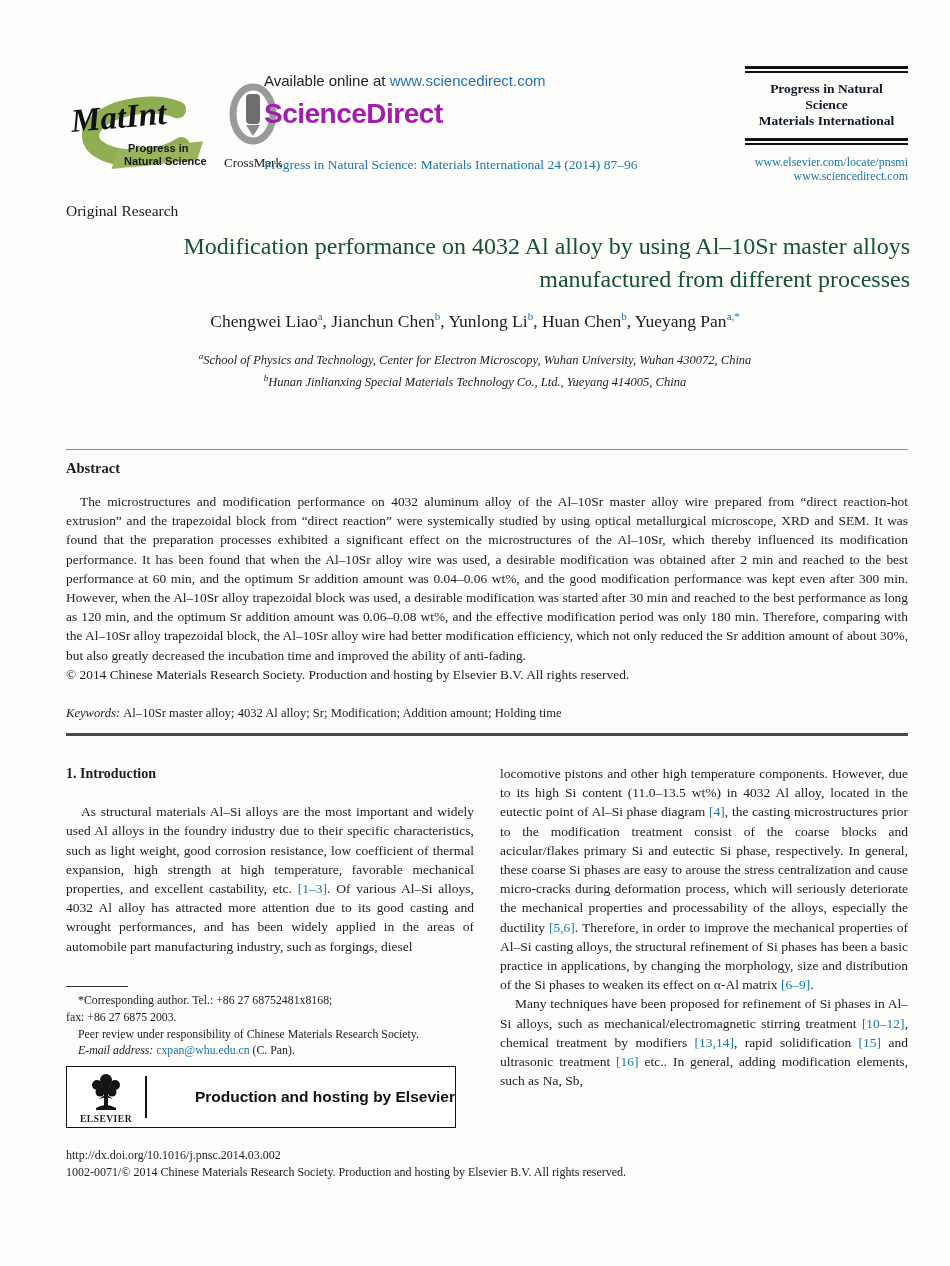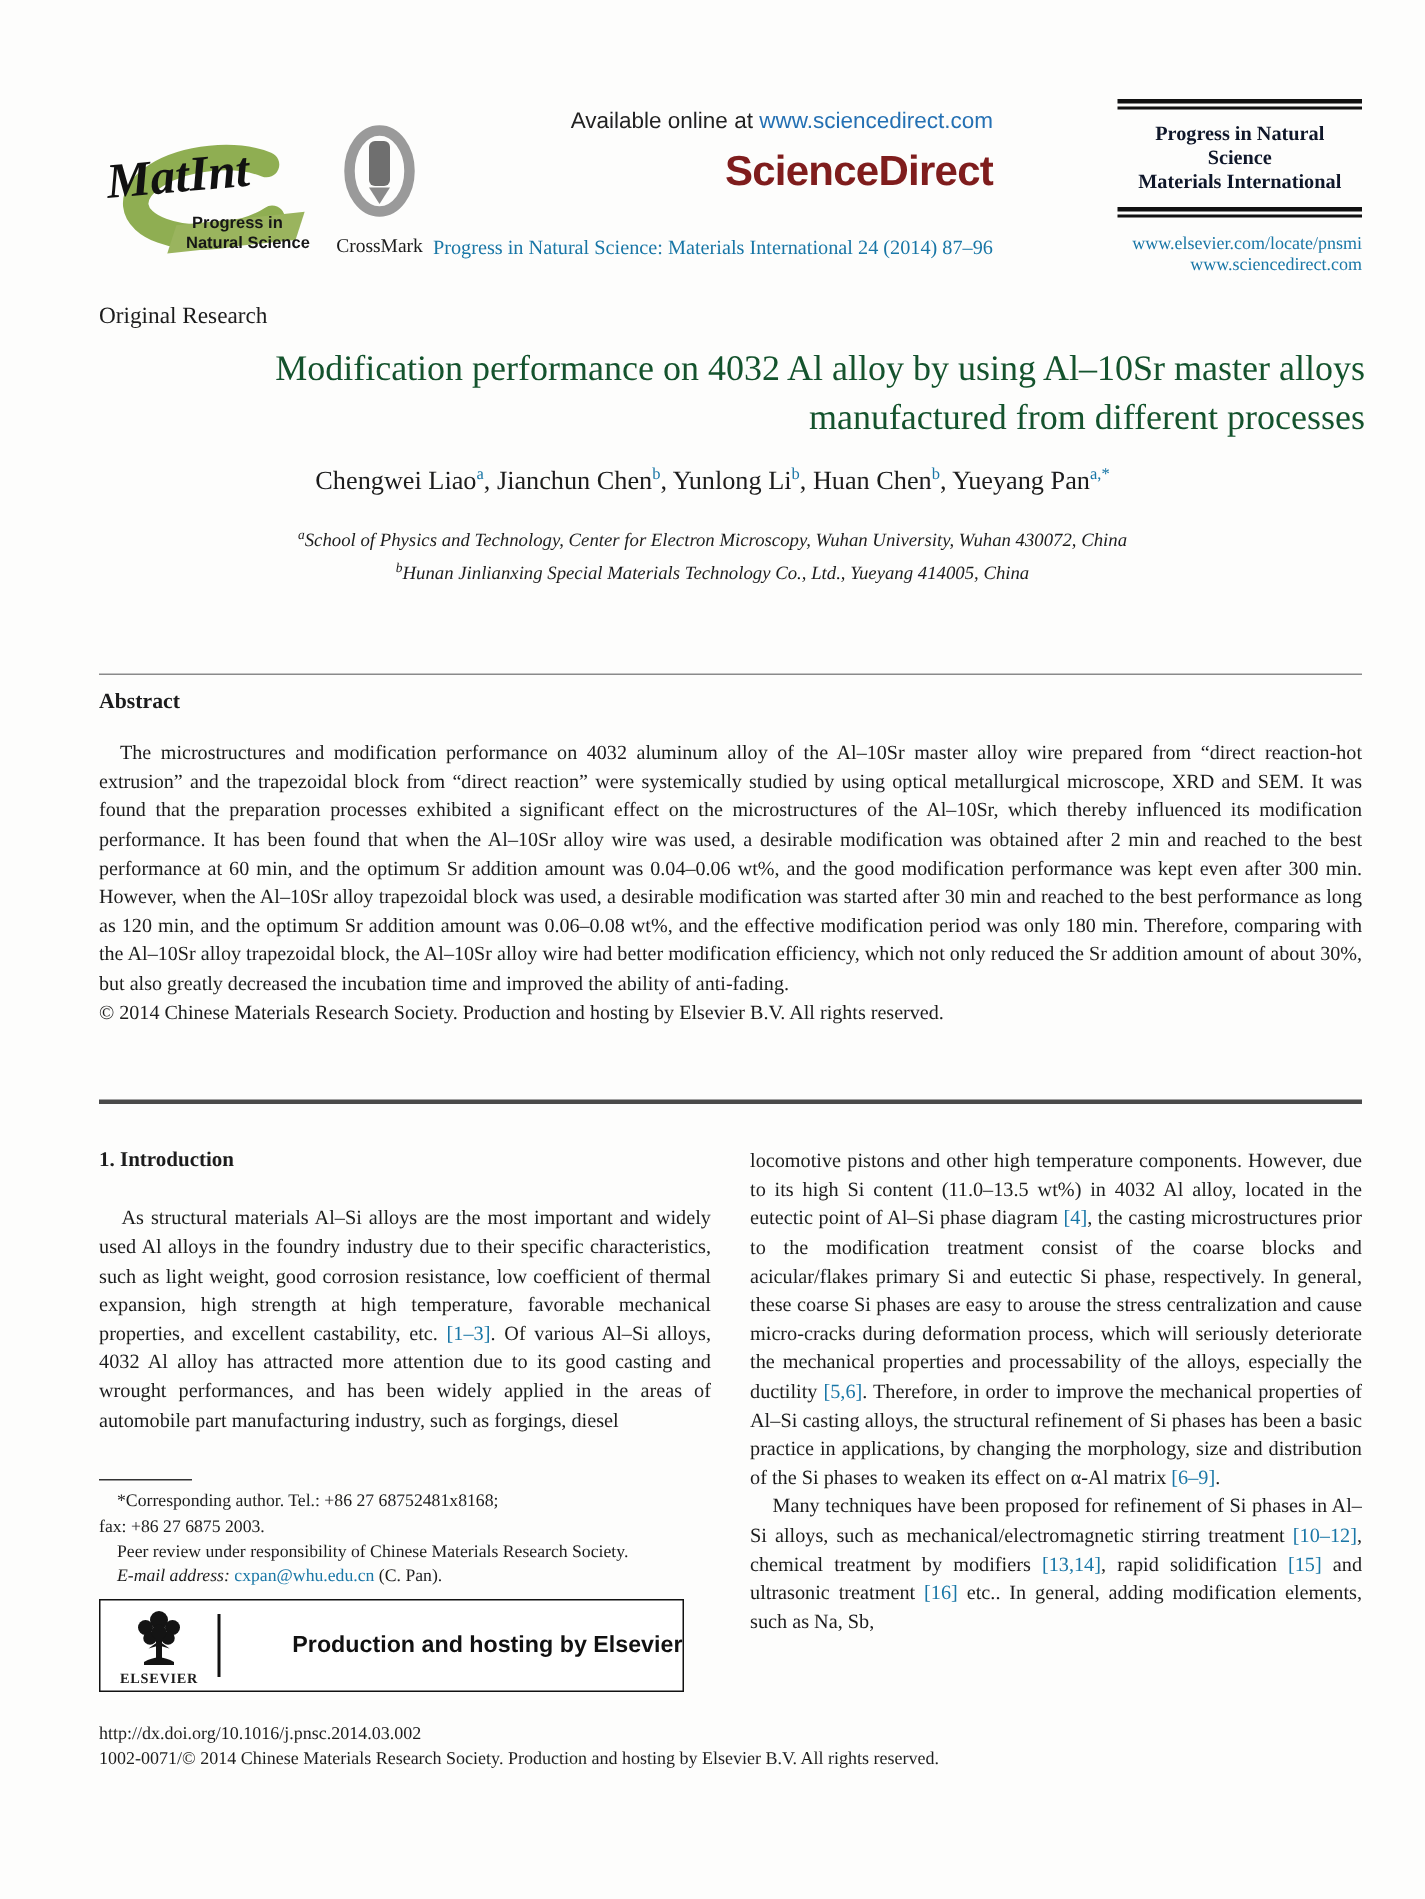--- a/index.html
+++ b/index.html
@@ -8,25 +8,25 @@
     background:#fdfdfc; color:#1c1c1c;
     font-family:"Liberation Serif", serif; overflow:hidden;
   }
   .teal{color:#1876a6;}
   a, .link{text-decoration:none;}
   
   .hdr-left{position:absolute; left:62px; top:78px; width:230px; height:110px;}
   .matint{position:absolute; left:0; top:8px; width:152px; height:92px;}
   .crossmark{position:absolute; left:156px; top:0; width:70px; text-align:center;}
   .crossmark-label{font-size:13px; margin-top:1px;}
-  .hdr-center{position:absolute; left:287px; top:72px; width:375px; text-align:right;}
+  .hdr-center{position:absolute; left:264px; top:72px; width:375px; text-align:left;}
   .avail{font-family:"Liberation Sans", sans-serif; font-size:15px; color:#222;}
   .avail .link{color:#2470b3;}
   .sd-logo{font-family:"Liberation Sans", sans-serif; font-weight:bold; font-size:28px;
-    letter-spacing:-0.5px; color:#7f1d1d; margin-top:9px;}
+    letter-spacing:-0.5px; color:#a21caf; margin-top:9px;}
   .citation{font-size:13.5px; color:#1876a6; margin-top:27px;}
   .hdr-right{position:absolute; left:745px; top:66px; width:163px;}
   .dbl-rule{height:7px; position:relative;}
   .dbl-rule .r1{position:absolute; top:0; left:0; right:0; height:3px; background:#111;}
   .dbl-rule .r2{position:absolute; top:5px; left:0; right:0; height:1.5px; background:#111;}
   .jname{font-weight:bold; font-size:13.5px; line-height:16px; text-align:center;
     margin:8px 0 9px 0; color:#0f172a;}
   .jurls{text-align:right; font-size:12px; line-height:14px; margin-top:10px;}
   
   .kind{position:absolute; left:66px; top:202px; font-size:15.5px;}
@@ -141,20 +141,21 @@
   </div>
 
 
   <div class="rule-thin" style="top:449px;"></div>
   <div class="abstract-head">Abstract</div>
   <div class="abstract-text">
     <div class="para linkify-refs">The microstructures and modification performance on 4032 aluminum alloy of the Al–10Sr master alloy wire prepared from “direct reaction-hot extrusion” and the trapezoidal block from “direct reaction” were systemically studied by using optical metallurgical microscope, XRD and SEM. It was found that the preparation processes exhibited a significant effect on the microstructures of the Al–10Sr, which thereby influenced its modification performance. It has been found that when the Al–10Sr alloy wire was used, a desirable modification was obtained after 2 min and reached to the best performance at 60 min, and the optimum Sr addition amount was 0.04–0.06 wt%, and the good modification performance was kept even after 300 min. However, when the Al–10Sr alloy trapezoidal block was used, a desirable modification was started after 30 min and reached to the best performance as long as 120 min, and the optimum Sr addition amount was 0.06–0.08 wt%, and the effective modification period was only 180 min. Therefore, comparing with the Al–10Sr alloy trapezoidal block, the Al–10Sr alloy wire had better modification efficiency, which not only reduced the Sr addition amount of about 30%, but also greatly decreased the incubation time and improved the ability of anti-fading.</div>
     <div>© 2014 Chinese Materials Research Society. Production and hosting by Elsevier B.V. All rights reserved.</div>
   </div>
 
+  <div class="keywords"><span class="kw-label">Keywords: </span><span>Al–10Sr master alloy; 4032 Al alloy; Sr; Modification; Addition amount; Holding time</span></div>
 
   <div class="rule-thick"></div>
 
   <div class="col col-left">
     <div class="sec-head">1. Introduction</div>
     <div class="para-indent linkify-refs">As structural materials Al–Si alloys are the most important and widely used Al alloys in the foundry industry due to their specific characteristics, such as light weight, good corrosion resistance, low coefficient of thermal expansion, high strength at high temperature, favorable mechanical properties, and excellent castability, etc. <span class="ref">[1–3]</span>. Of various Al–Si alloys, 4032 Al alloy has attracted more attention due to its good casting and wrought performances, and has been widely applied in the areas of automobile part manufacturing industry, such as forgings, diesel</div>
   </div>
 
   <div class="col col-right">
     <div class="linkify-refs">locomotive pistons and other high temperature components. However, due to its high Si content (11.0–13.5 wt%) in 4032 Al alloy, located in the eutectic point of Al–Si phase diagram <span class="ref">[4]</span>, the casting microstructures prior to the modification treatment consist of the coarse blocks and acicular/flakes primary Si and eutectic Si phase, respectively. In general, these coarse Si phases are easy to arouse the stress centralization and cause micro-cracks during deformation process, which will seriously deteriorate the mechanical properties and processability of the alloys, especially the ductility <span class="ref">[5,6]</span>. Therefore, in order to improve the mechanical properties of Al–Si casting alloys, the structural refinement of Si phases has been a basic practice in applications, by changing the morphology, size and distribution of the Si phases to weaken its effect on α-Al matrix <span class="ref">[6–9]</span>.</div>

